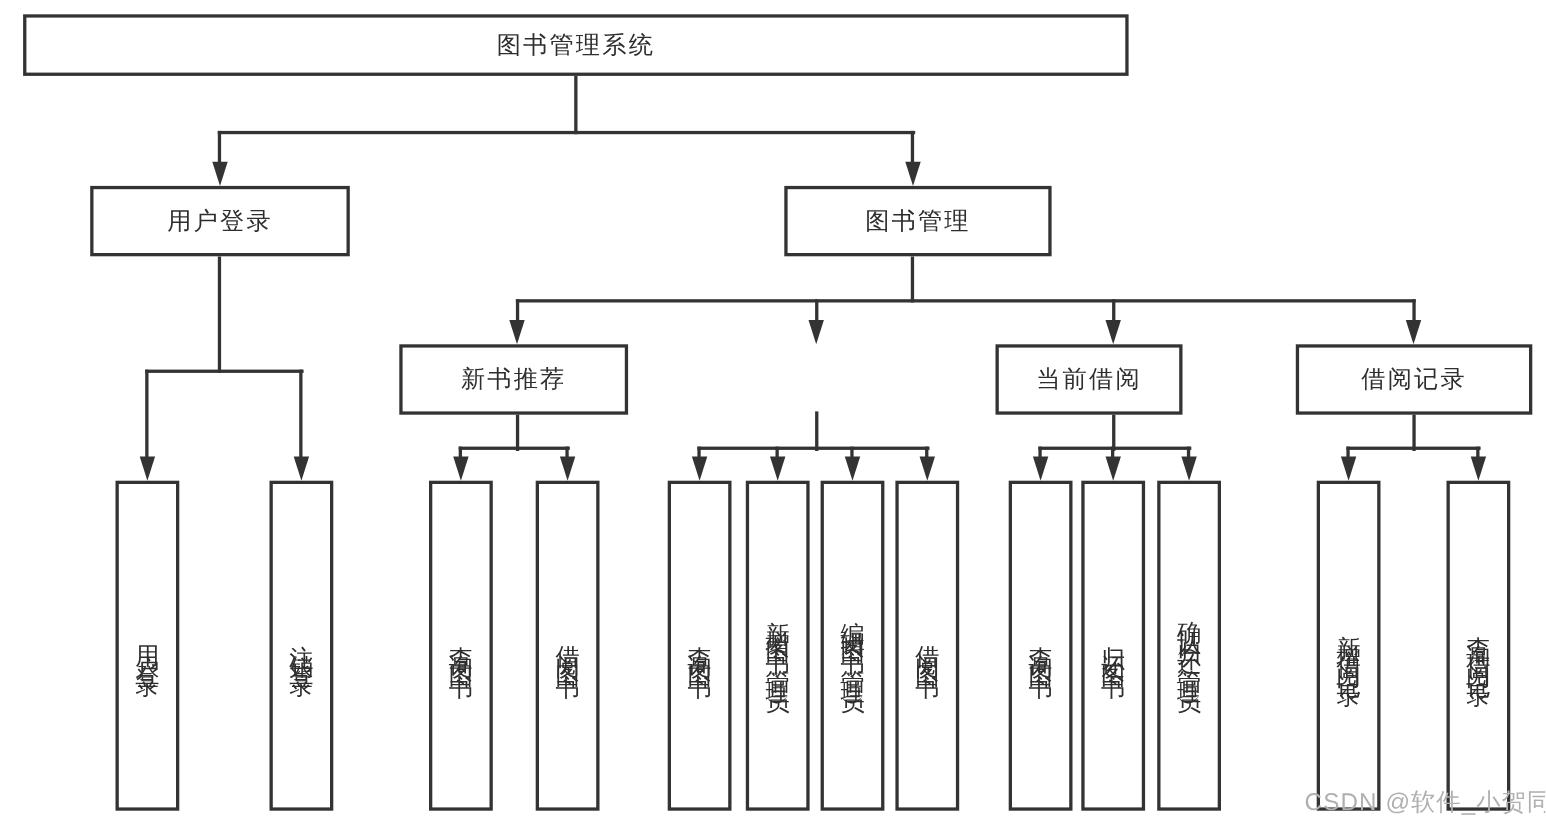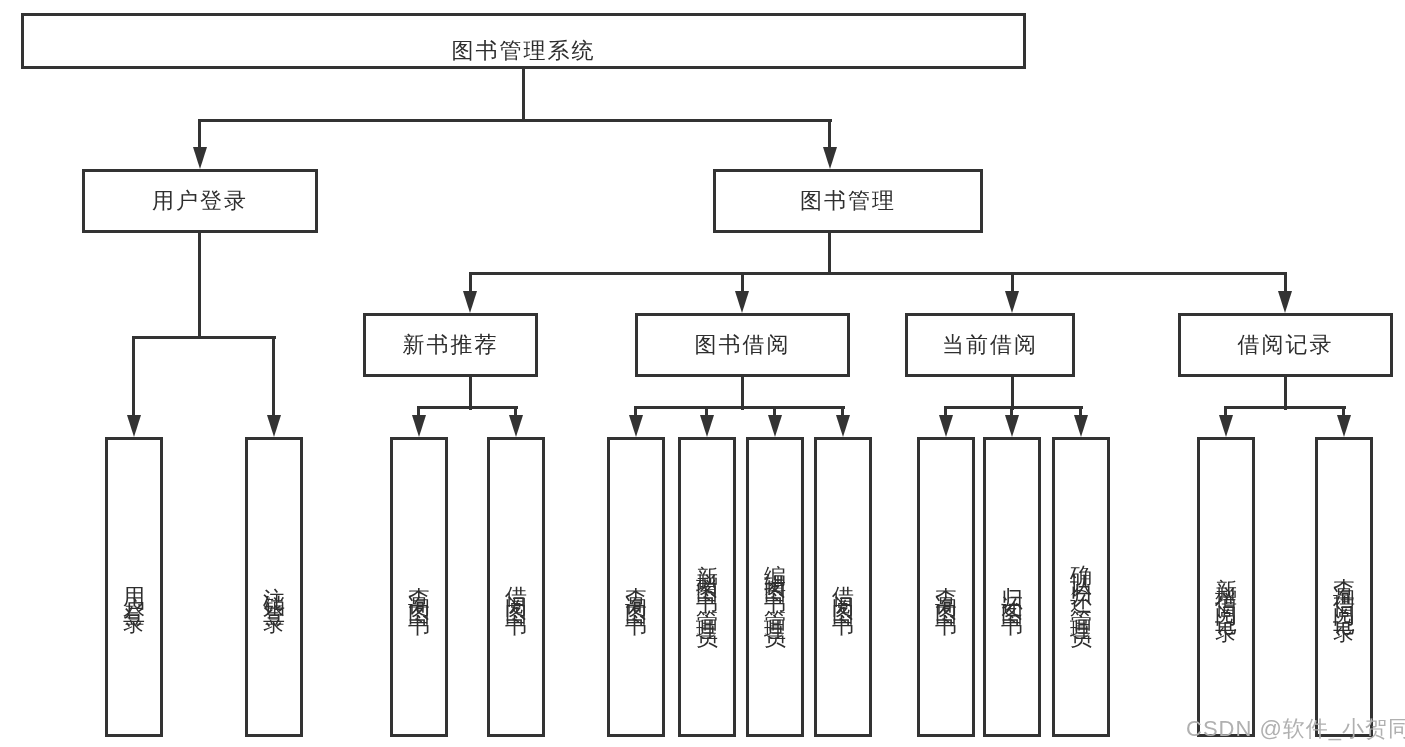--- a/index.html
+++ b/index.html
@@ -36,35 +36,35 @@
   .watermark {
     position:absolute; left:1186px; top:714px; z-index:5;
     font-size:22px; color:var(--wm); letter-spacing:1px; white-space:nowrap;
   }
 </style>
 </head>
 <body>
 
 <div class="canvas">
 
-  <div class="box hbox" style="left:21px;top:13px;width:1005px;height:56px;align-items:flex-end;">
+  <div class="box hbox" style="left:21px;top:13px;width:1005px;height:56px;">
     <span>图书管理系统</span>
   </div>
 
   <div class="vline" style="left:522px;top:66px;height:56px;"></div>
   <div class="hline" style="left:198px;top:119px;width:634px;"></div>
   <div class="vline" style="left:198px;top:119px;height:30px;"></div>
   <div class="arrow" style="left:193px;top:147px;"></div>
   <div class="vline" style="left:828px;top:119px;height:30px;"></div>
   <div class="arrow" style="left:823px;top:147px;"></div>
 
   <div class="box hbox" style="left:82px;top:169px;width:236px;height:64px;">
     <span>用户登录</span>
   </div>
-  <div class="box hbox" style="left:713px;top:169px;width:270px;height:64px;text-align:right;">
+  <div class="box hbox" style="left:713px;top:169px;width:243px;height:64px;text-align:right;">
     <span>图书管理</span>
   </div>
 
   <div class="vline" style="left:198px;top:233px;height:106px;"></div>
   <div class="hline" style="left:132px;top:336px;width:144px;"></div>
   <div class="vline" style="left:132px;top:336px;height:82px;"></div>
   <div class="arrow" style="left:127px;top:415px;"></div>
   <div class="vline" style="left:272px;top:336px;height:82px;"></div>
   <div class="arrow" style="left:267px;top:415px;"></div>
 
@@ -72,25 +72,22 @@
   <div class="hline" style="left:469px;top:272px;width:818px;"></div>
   <div class="vline" style="left:469px;top:272px;height:21px;"></div>
   <div class="arrow" style="left:463px;top:291px;"></div>
   <div class="vline" style="left:741px;top:272px;height:21px;"></div>
   <div class="arrow" style="left:735px;top:291px;"></div>
   <div class="vline" style="left:1011px;top:272px;height:21px;"></div>
   <div class="arrow" style="left:1005px;top:291px;"></div>
   <div class="vline" style="left:1284px;top:272px;height:21px;"></div>
   <div class="arrow" style="left:1278px;top:291px;"></div>
 
-  <div class="box hbox" style="left:363px;top:313px;width:175px;height:64px;text-align:center;">
+  <div class="box hbox" style="left:363px;top:313px;width:208px;height:64px;text-align:center;">
     <span>新书推荐</span>
-  </div>
-  <div class="box hbox" style="left:635px;top:313px;width:215px;height:64px;">
-    <span>图书借阅</span>
   </div>
   <div class="box hbox" style="left:905px;top:313px;width:170px;height:64px;">
     <span>当前借阅</span>
   </div>
   <div class="box hbox" style="left:1178px;top:313px;width:215px;height:64px;">
     <span>借阅记录</span>
   </div>
 
   <div class="vline" style="left:469px;top:374px;height:36px;"></div>
   <div class="hline" style="left:417px;top:406px;width:101px;"></div>

